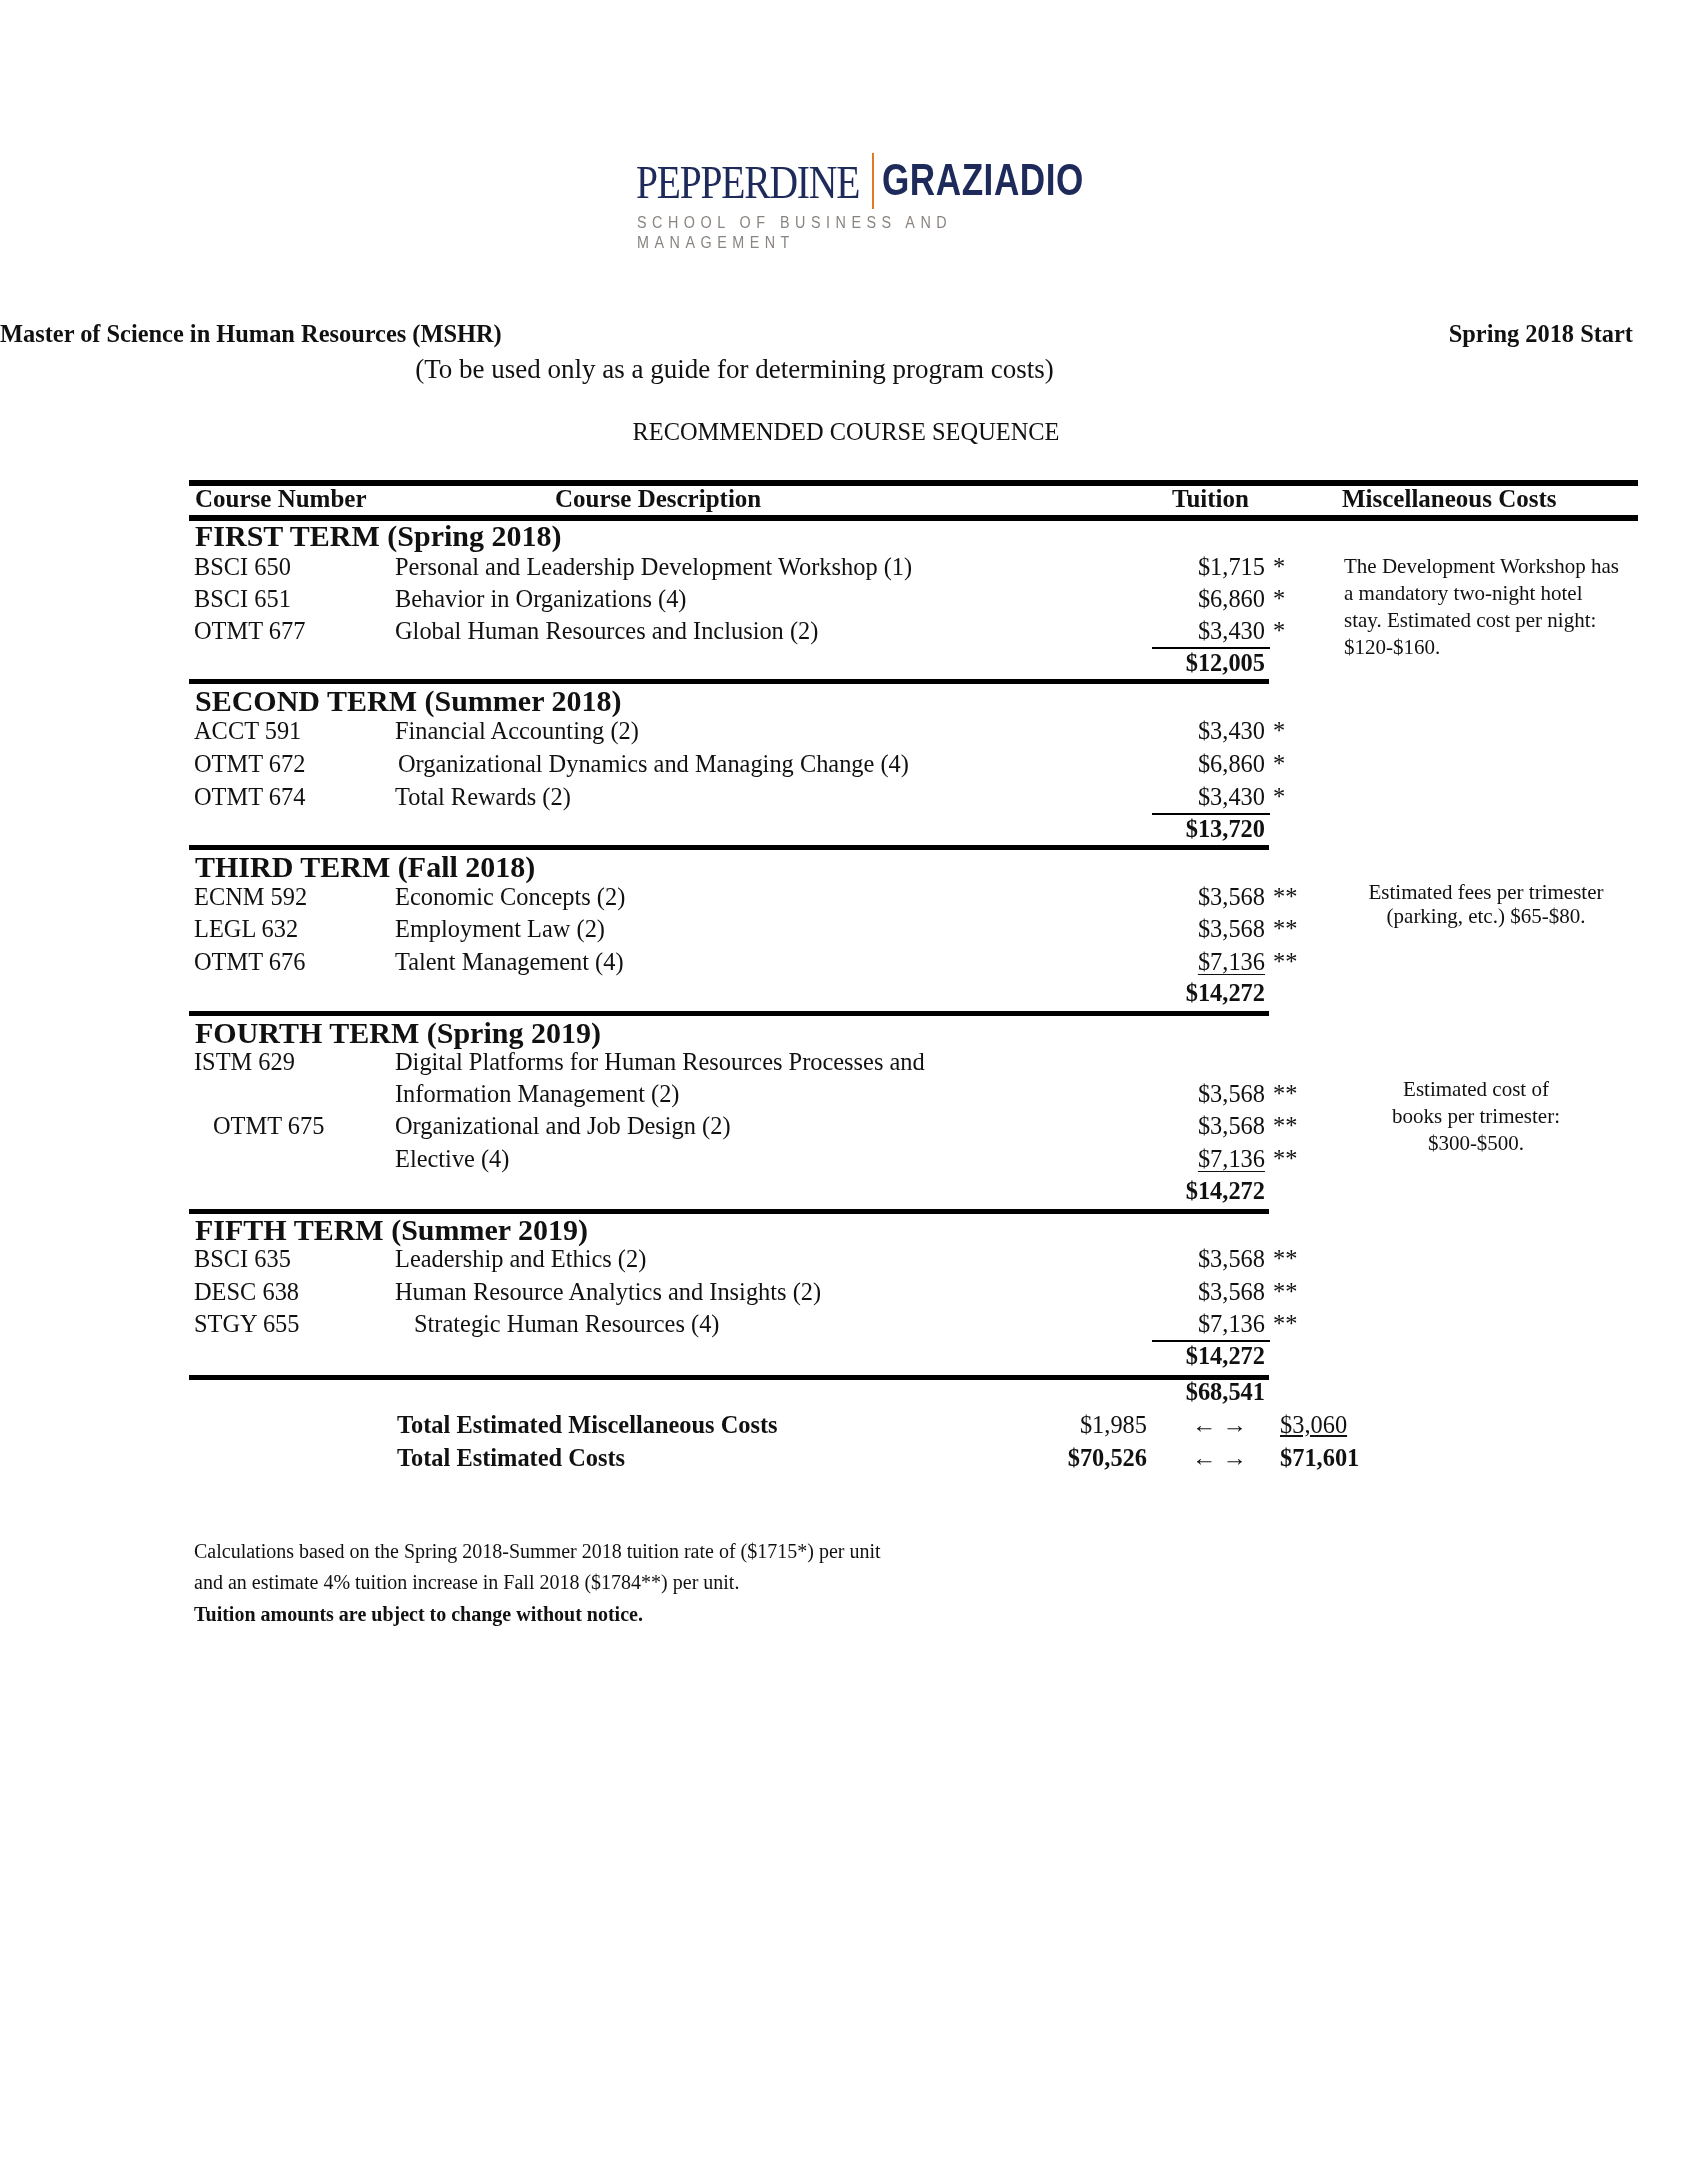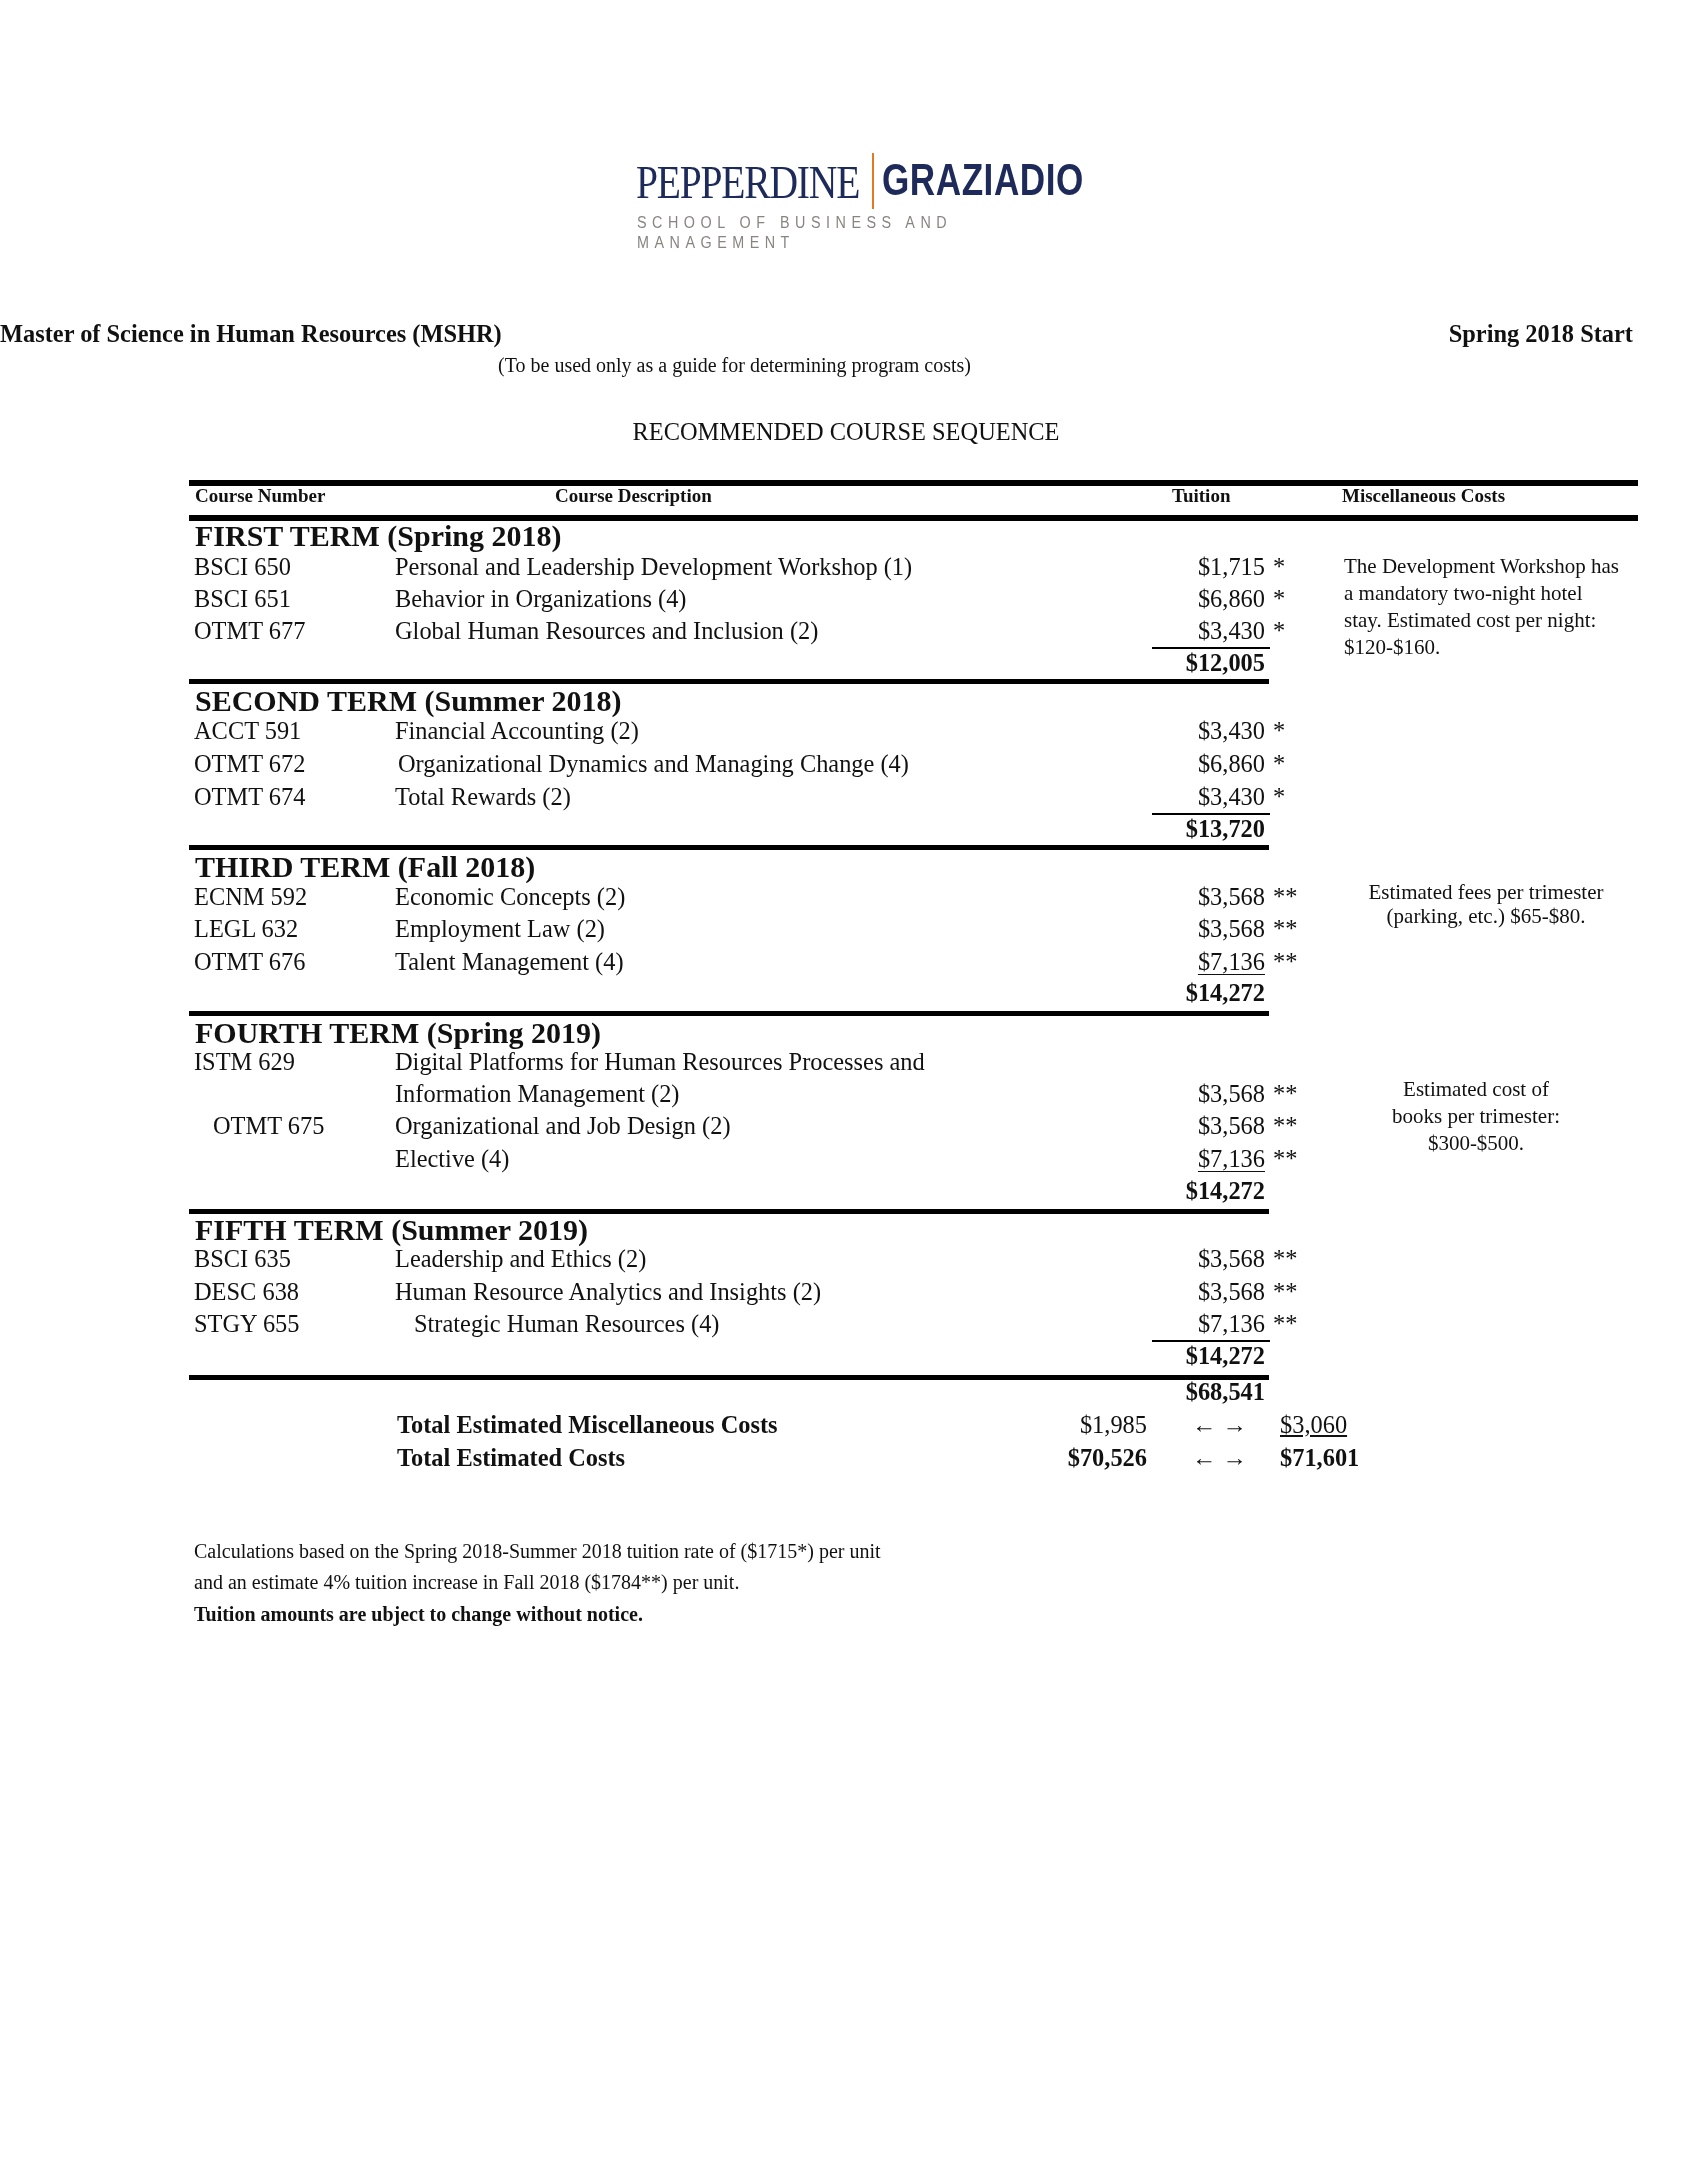--- a/index.html
+++ b/index.html
@@ -13,23 +13,23 @@
               transform-origin:left top; }
   .logo-bar { position:absolute; left:242px; top:9.7px; width:2.1px; height:56px; background:#e07b24; }
   .logo-gra { position:absolute; left:252px; top:11px; font-family:"Liberation Sans", sans-serif;
               font-weight:bold; font-size:45px; color:#1d2a5a; transform:scaleX(0.78);
               transform-origin:left top; letter-spacing:0.7px; }
   .logo-sub { position:absolute; left:7px; top:70px; font-family:"Liberation Sans", sans-serif;
               font-size:16.7px; color:#8a8480; letter-spacing:6.4px; transform:scaleX(0.86);
               transform-origin:left top; }
   
   .title { font-weight:bold; font-size:24.4px; }
-  .sub { font-size:20px; }
+  .sub { font-size:27px; }
   .seq { font-size:24.4px; }
-  .colhead { font-weight:bold; font-size:19px;text-align:center; }
+  .colhead { font-weight:bold; font-size:25px;text-align:center; }
   .rule { position:absolute; background:#000; }
   .term { font-weight:bold; font-size:30px; }
   .cell { font-size:24.4px; }
   .num { font-size:24.4px; text-align:right; }
   .ast { font-size:24.4px; }
   .bold { font-weight:bold; }
   .u { text-decoration:underline; text-underline-offset:3.5px; text-decoration-thickness:1.4px; }
   .misc { font-size:21px; line-height:27px; white-space:normal; }
   .foot { font-size:20px; }
 </style>

